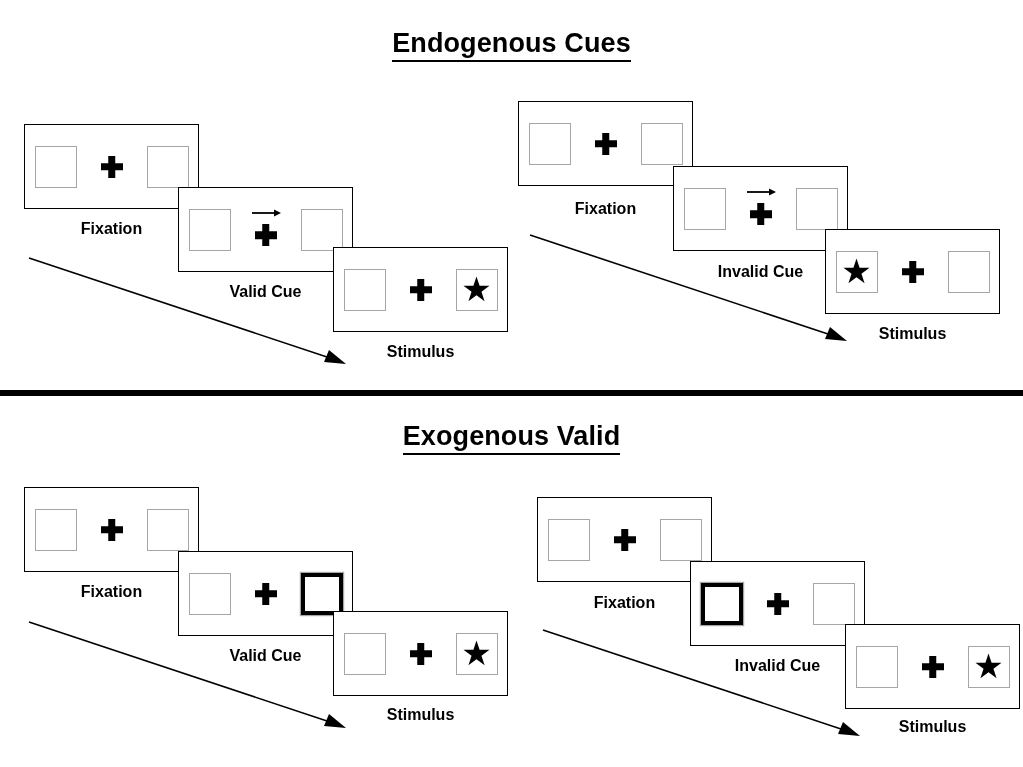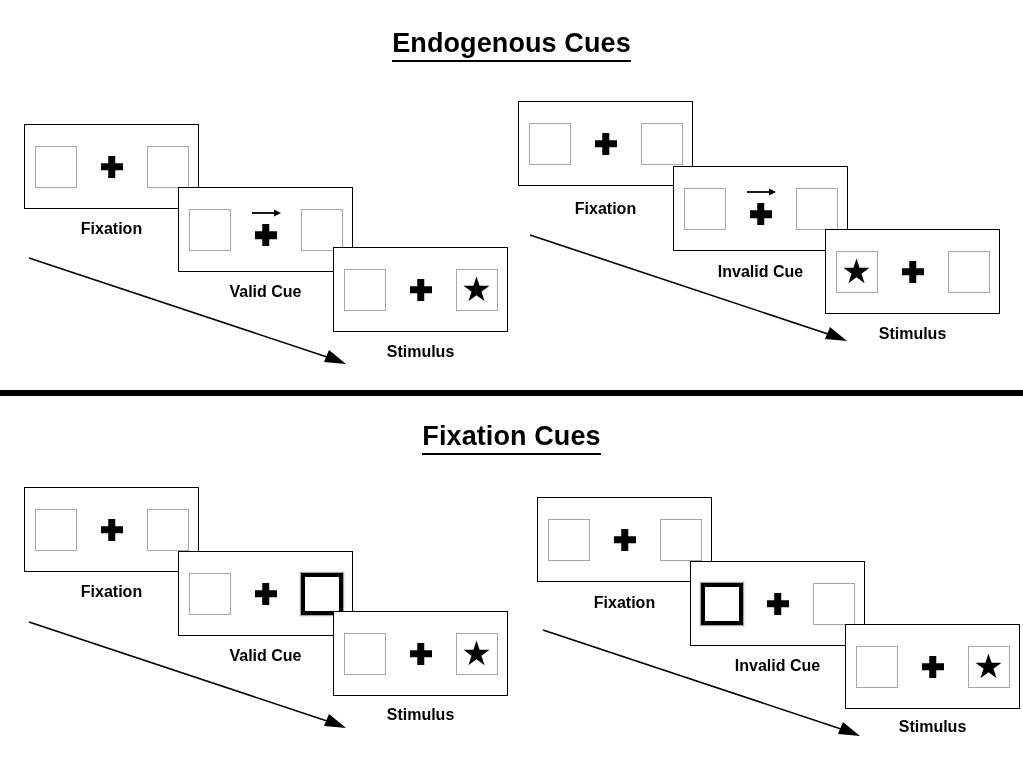--- a/index.html
+++ b/index.html
@@ -251,21 +251,21 @@
   <div class="stage-label" style="left:825px; top:321px; width:175px;">Stimulus</div>
 
   <svg class="flow-arrow" style="left:525px; top:225px; width:330px; height:120px;" viewBox="0 0 330 120">
     <line x1="5" y1="6" x2="312" y2="108" stroke="#000" stroke-width="1.6"></line>
     <polygon points="305,98 322,112 300,110" fill="#000"></polygon>
   </svg>
 
   <div class="section-divider"></div>
 
   <div class="section-title" id="title-exogenous">
-    <span class="title-text">Fixation Cues</span>
+    <span class="title-text">Exogenous Valid</span>
   </div>
 
   <div class="panel" style="left:24px; top:483px; width:175px; height:85px;">
     <div class="panel-inner">
       <div class="sq"></div>
       <div class="center">
         <div class="plus"></div>
       </div>
       <div class="sq"></div>
     </div>

